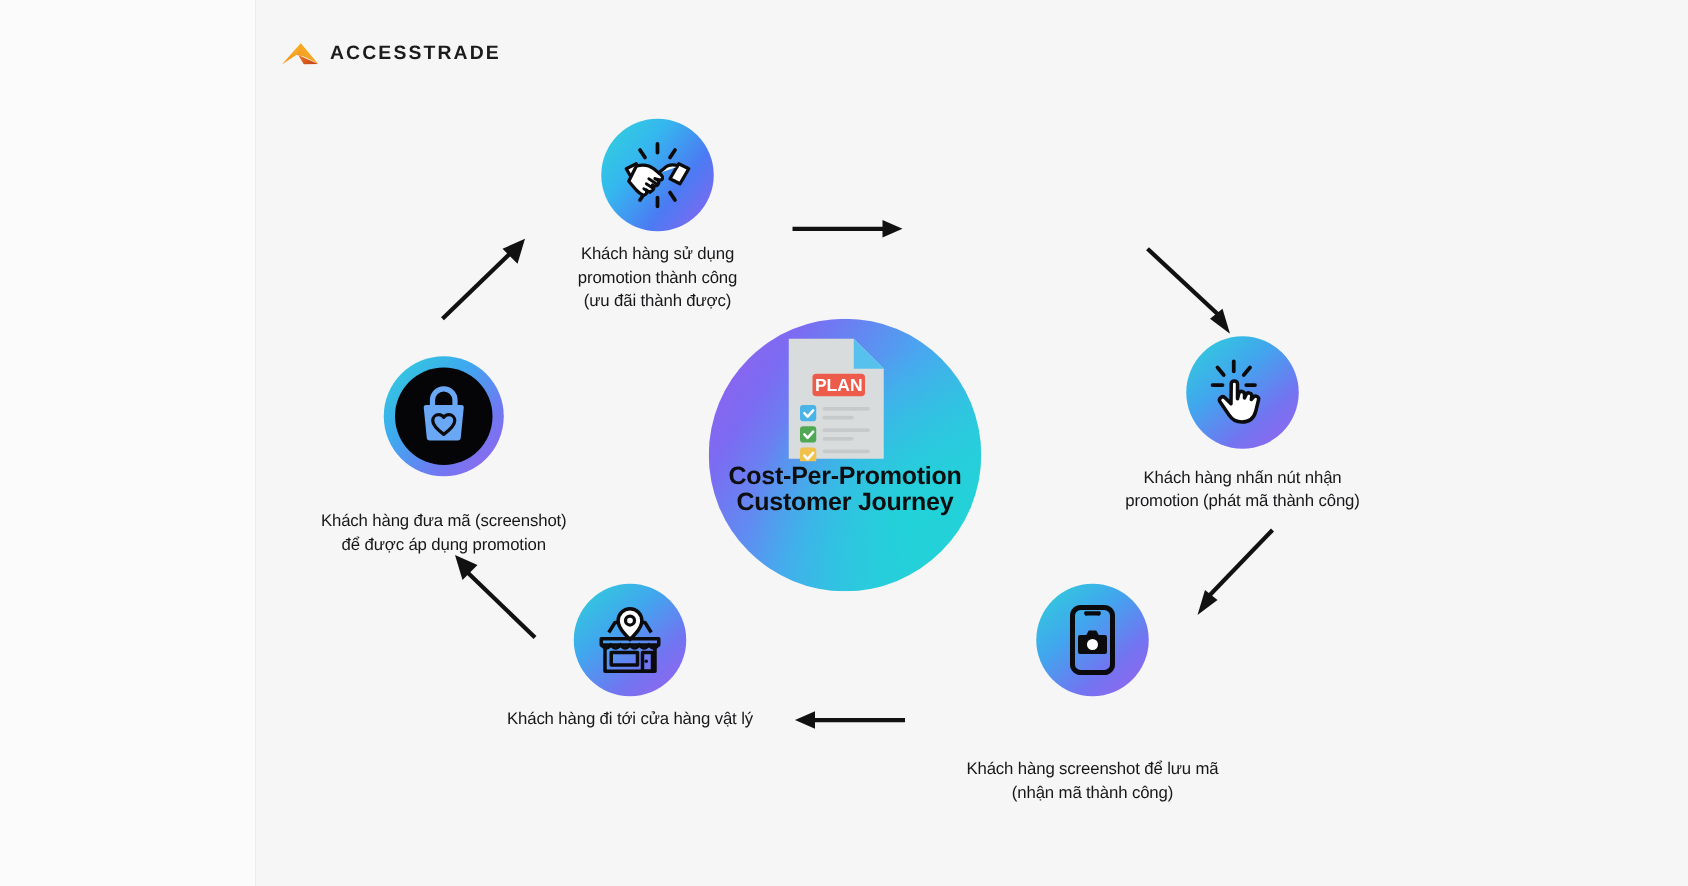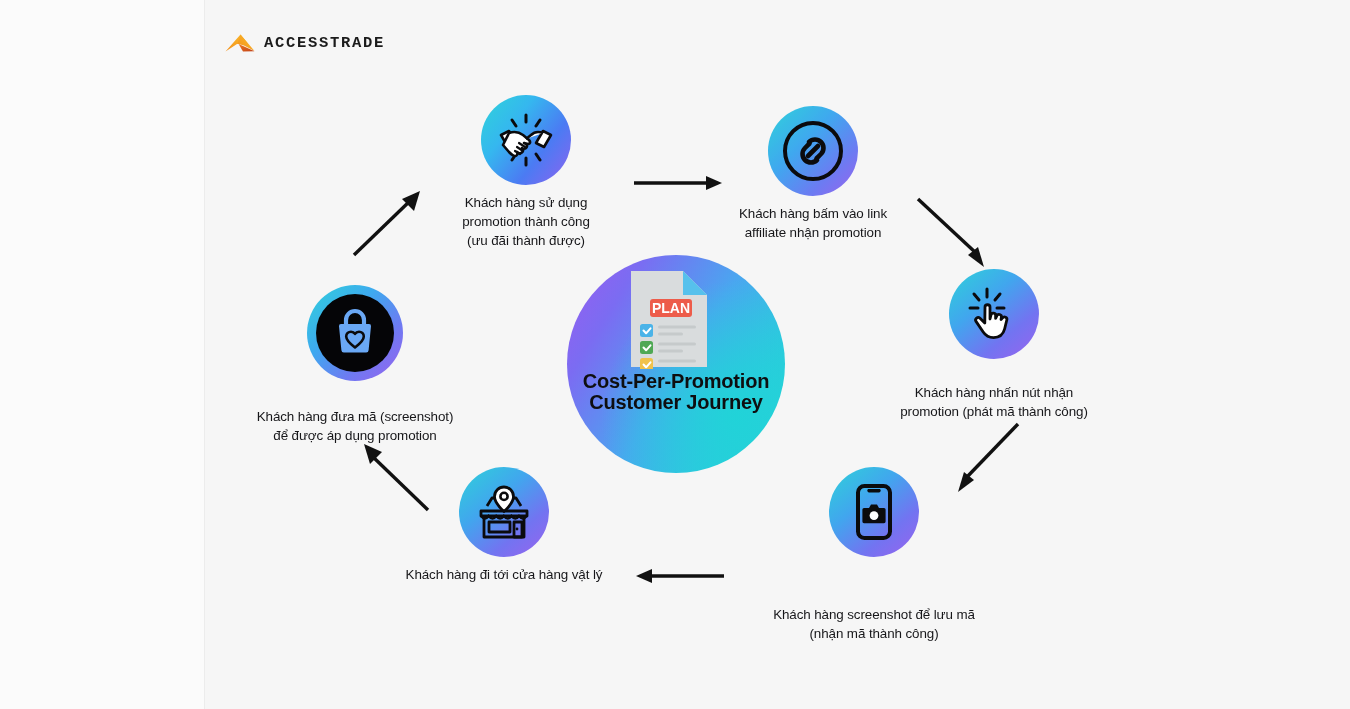--- a/index.html
+++ b/index.html
@@ -39,21 +39,21 @@
     display: flex;
     align-items: center;
     gap: 9px;
   }
   #logo .mark { width: 30px; height: 24px; display:block; }
   #logo .wordmark {
     font-size: 15.5px;
     font-weight: 700;
     letter-spacing: 1.7px;
     color: #1b1b1b;
-    font-family: Liberation Mono, monospace;
+    font-family: Liberation Sans, sans-serif;
   }
 
   
   #hub {
     position: absolute;
     left: 567px; top: 255px;
     width: 218px; height: 218px;
     border-radius: 50%;
     background:
       radial-gradient(circle at 78% 74%, #21d3d8 0%, rgba(33,211,216,0) 58%),
@@ -202,57 +202,41 @@
             <line x1="20" y1="42" x2="25" y2="45"></line>
           </g>
         </svg>
       </span>
     </div>
     <div class="caption" style="left:-79px; top:98px; width:248px;">Khách hàng sử dụng
 promotion thành công
 (ưu đãi thành được)</div>
   </div>
 
-  <div class="node" style="left:768px; top:106px; width:90px; height:90px;">
-    <div class="badge grad-b" style="width:90px; height:90px;">
-      <span class="icon-wrap">
-        <svg width="66" height="66" viewBox="0 0 66 66">
-          <circle cx="33" cy="33" r="28" fill="none" stroke="#0b0b0d" stroke-width="4"></circle>
-          <g fill="none" stroke="#0b0b0d" stroke-width="4.6" stroke-linecap="round">
-            <path d="M29 24 a8.5 8.5 0 0 1 12 0 a8.5 8.5 0 0 1 0 12 l-4.5 4.5"></path>
-            <path d="M37 42 a8.5 8.5 0 0 1 -12 0 a8.5 8.5 0 0 1 0 -12 l4.5 -4.5"></path>
-            <line x1="28" y1="38" x2="38" y2="28"></line>
-          </g>
-        </svg>
-      </span>
-    </div>
-    <div class="caption" style="left:-48px; top:98px; width:186px;">Khách hàng bấm vào link
-affiliate nhận promotion</div>
-  </div>
 
   <div class="node" style="left:949px; top:269px; width:90px; height:90px;">
     <div class="badge grad-c" style="width:90px; height:90px;">
       <span class="icon-wrap">
         <svg width="62" height="62" viewBox="0 0 62 62">
           <g stroke="#0b0b0d" stroke-width="3" stroke-linecap="round">
             <line x1="24" y1="6" x2="24" y2="14"></line>
             <line x1="11" y1="11" x2="16" y2="17"></line>
             <line x1="37" y1="11" x2="32" y2="17"></line>
             <line x1="7" y1="25" x2="15" y2="25"></line>
             <line x1="41" y1="25" x2="34" y2="25"></line>
           </g>
           <path d="M22 24 c0 -3 5 -3 5 0 l0 12 l1 -4 c0.6 -3 5 -2.2 4.6 0.8
                    l0 2.6 l1.2 -2.6 c1 -2.6 5.2 -1.4 4.6 1.4 l-0.4 2.4 l1.6 -1.8
                    c1.6 -2 5 -0.4 4.2 2.2 l-2.2 9 c-1.4 5.4 -5.4 8.6 -11 8.6
                    c-5 0 -8 -2 -10.4 -5.6 l-7.2 -10.6 c-1.6 -2.4 1.8 -5.4 4 -3.2
                    l4.8 4.8 Z" fill="#ffffff" stroke="#0b0b0d" stroke-width="2.8" stroke-linejoin="round"></path>
         </svg>
       </span>
     </div>
-    <div class="caption" style="left:-85px; top:114px; width:260px;">Khách hàng nhấn nút nhận
+    <div class="caption" style="left:-85px; top:103px; width:260px;">Khách hàng nhấn nút nhận
 promotion (phát mã thành công)</div>
   </div>
 
   <div class="node" style="left:829px; top:467px; width:90px; height:90px;">
     <div class="badge grad-c" style="width:90px; height:90px;">
       <span class="icon-wrap">
         <svg width="58" height="58" viewBox="0 0 58 58">
           <rect x="13" y="3" width="32" height="52" rx="6.5" fill="none" stroke="#0b0b0d" stroke-width="4"></rect>
           <path d="M23 6 h12 a2 2 0 0 1 -2 3.4 h-8 a2 2 0 0 1 -2 -3.4 Z" fill="#0b0b0d"></path>
           <path d="M19 25 h5 l2 -3.6 h6 l2 3.6 h5 a1.6 1.6 0 0 1 1.6 1.6 v12

